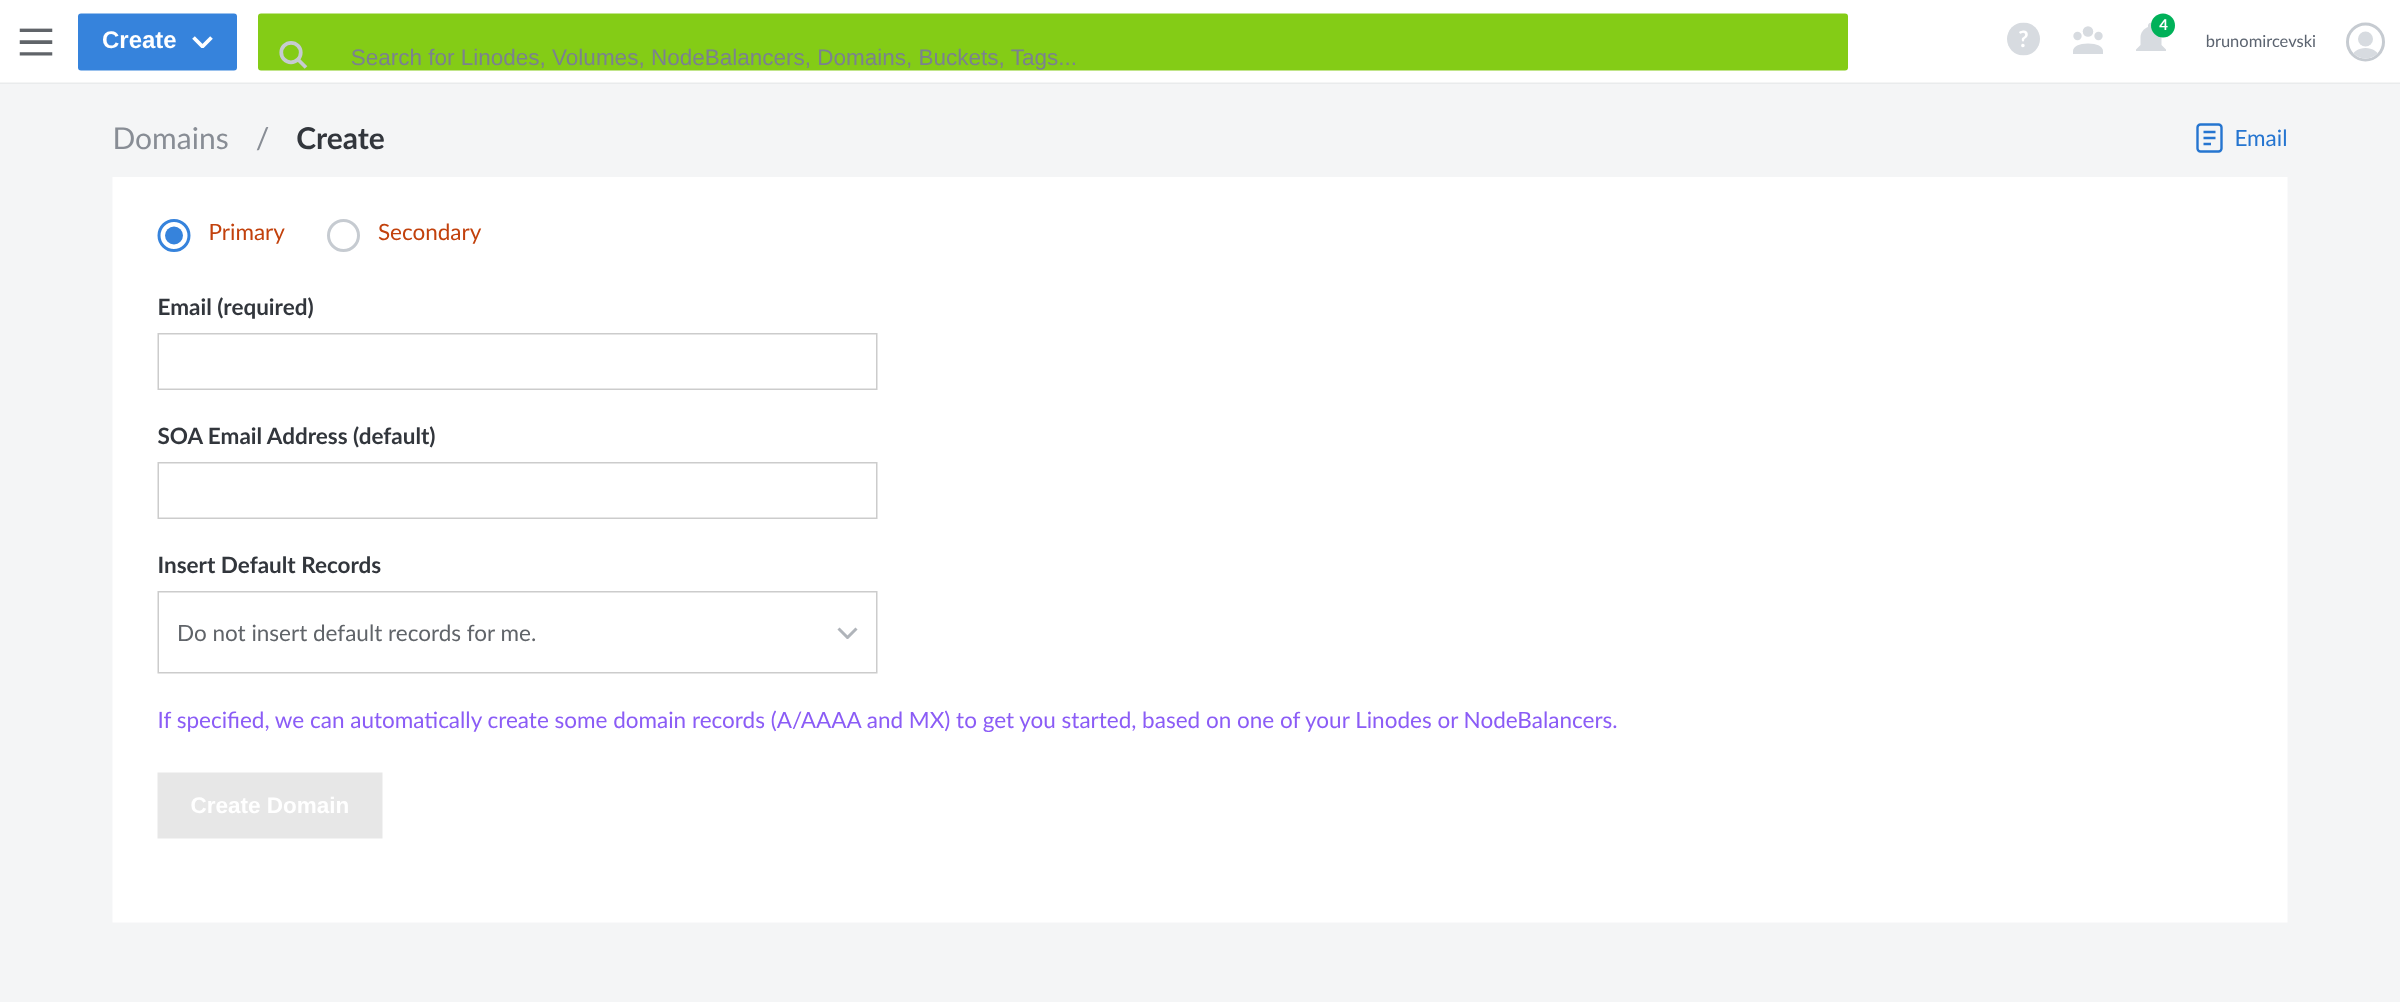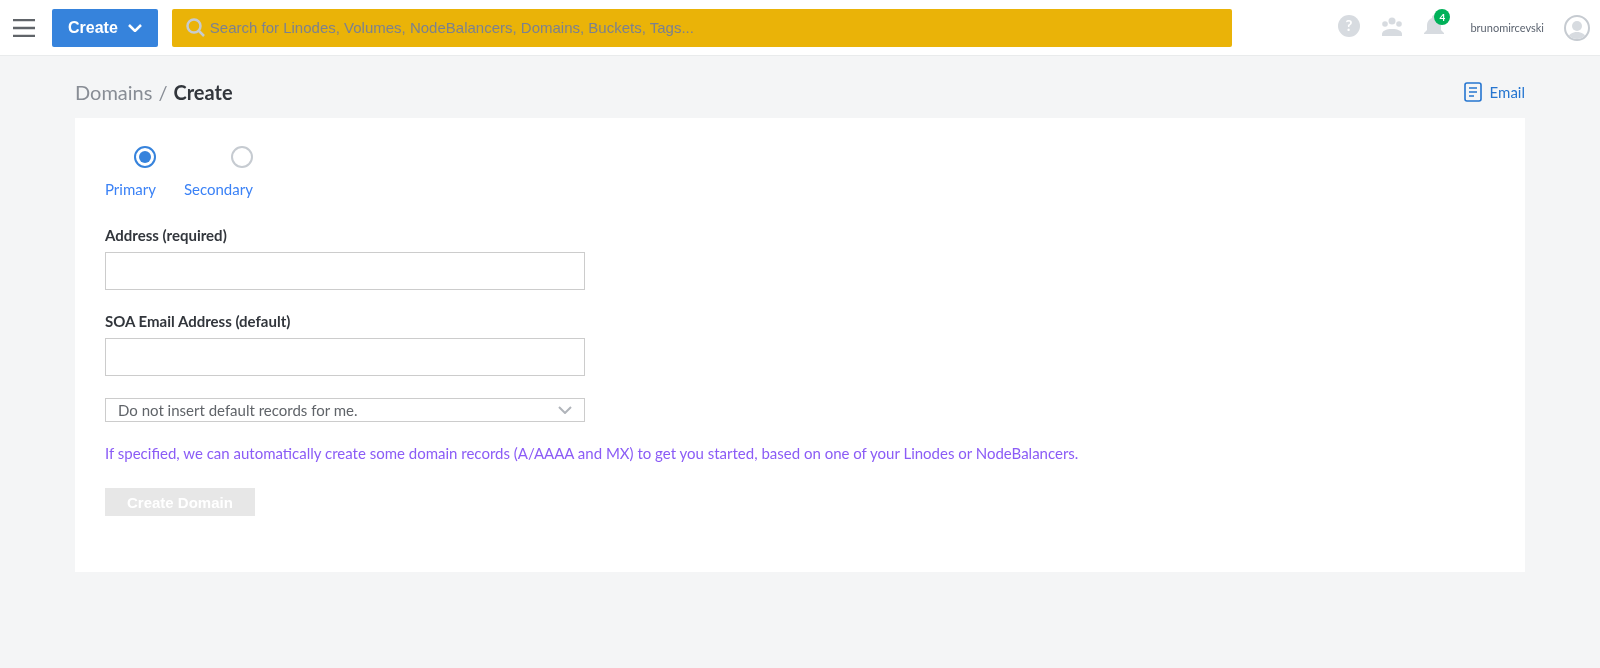--- a/index.html
+++ b/index.html
@@ -35,26 +35,26 @@
     font-weight: 700;
     border-radius: 2px;
     display: flex;
     align-items: center;
     gap: 10px;
     cursor: pointer;
   }
   .search-wrap {
     flex: 1;
     height: 38px;
-    background: #eab308;
+    background: #84cc16;
     border-radius: 2px;
     display: flex;
-    align-items: center;
+    align-items: flex-end;
     padding: 0 14px;
-    gap: 4px;
+    gap: 28px;
     max-width: 1060px;
   }
   .search-wrap input {
     flex: 1;
     border: none;
     background: transparent;
     font-size: 15px;
     color: #555;
     outline: none;
   }
@@ -100,21 +100,21 @@
     align-items: center;
     justify-content: space-between;
     padding: 0 0 14px 0;
   }
   .breadcrumb {
     font-size: 20px;
     color: #888d95;
     font-weight: 400;
     display: flex;
     align-items: baseline;
-    gap: 6px;
+    gap: 18px;
   }
   .breadcrumb .current { color: #32363c; font-weight: 700; }
   .breadcrumb .slash { color: #888d95; margin: 0 0px; }
   .docs-link {
     color: #2575d0;
     font-size: 15px;
     display: flex;
     align-items: center;
     gap: 8px;
     cursor: pointer;
@@ -124,26 +124,25 @@
     padding: 28px 30px 56px 30px;
   }
   .radio-row {
     display: flex;
     gap: 28px;
     align-items: center;
     margin-bottom: 28px;
   }
   .radio-opt {
     display: flex;
-    align-items: flex-end;
+    align-items: flex-start;
     gap: 12px;
     cursor: pointer;
     font-size: 15px;
-    color: #3b82f6;
-    flex-direction: column;
+    color: #c2410c;
   }
   .radio-outer {
     width: 22px; height: 22px;
     border: 2px solid #c6cbd1;
     border-radius: 50%;
     display: flex; align-items: center; justify-content: center;
   }
   .radio-opt.selected .radio-outer { border-color: #3683dc; }
   .radio-inner {
     width: 12px; height: 12px;
@@ -163,42 +162,42 @@
   .field input[type=text] {
     width: 100%;
     height: 38px;
     border: 1px solid #ccc;
     padding: 0 10px;
     font-size: 14px;
     outline: none;
   }
   .select-box {
     width: 100%;
-    height: 24px;
+    height: 55px;
     border: 1px solid #ccc;
     padding: 0 12px;
     display: flex;
     align-items: center;
     justify-content: space-between;
     color: #606469;
     font-size: 15px;
     cursor: pointer;
     background: #fff;
   }
   .helper {
     font-size: 15px;
     color: #8b5cf6;
     margin-top: 4px;
     margin-bottom: 26px;
   }
   .submit-btn {
     background: #e7e7e7;
     color: #fff;
     border: none;
-    height: 28px;
+    height: 44px;
     padding: 0 22px;
     font-size: 15px;
     font-weight: 700;
     cursor: pointer;
   }
 </style>
 </head>
 <body>
 
 <div class="topbar">
@@ -275,30 +274,31 @@
           </div>
         <span>Primary</span>
       </div>
       <div class="radio-opt">
         <div class="radio-outer"></div>
         <span>Secondary</span>
       </div>
     </div>
 
     <div class="field">
-      <label>Address (required)</label>
+      <label>Email (required)</label>
       <input type="text" value="" style="">
     </div>
 
     <div class="field">
       <label>SOA Email Address (default)</label>
       <input type="text" value="" style="">
     </div>
 
     <div class="field">
+      <label>Insert Default Records</label>
       <div class="select-box">
         <span>Do not insert default records for me.</span>
         <svg width="14" height="8" viewBox="0 0 14 8">
             <path d="M1 1l6 6 6-6" stroke="#b0b4ba" stroke-width="2" fill="none"></path>
           </svg>
       </div>
     </div>
 
     <div class="helper">If specified, we can automatically create some domain records (A/AAAA and MX) to get you started, based on one of your Linodes or NodeBalancers.</div>
 

